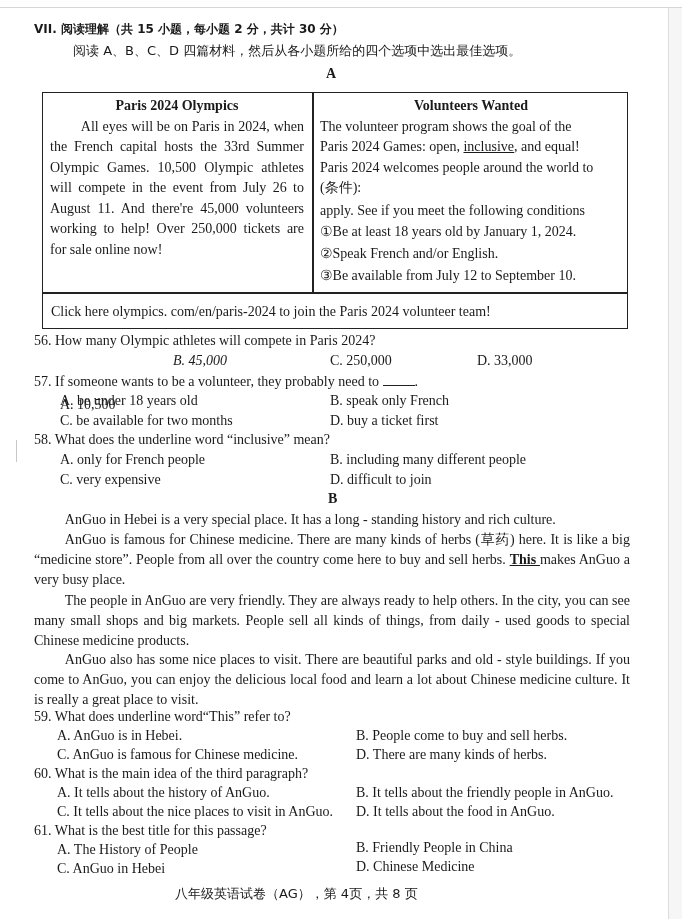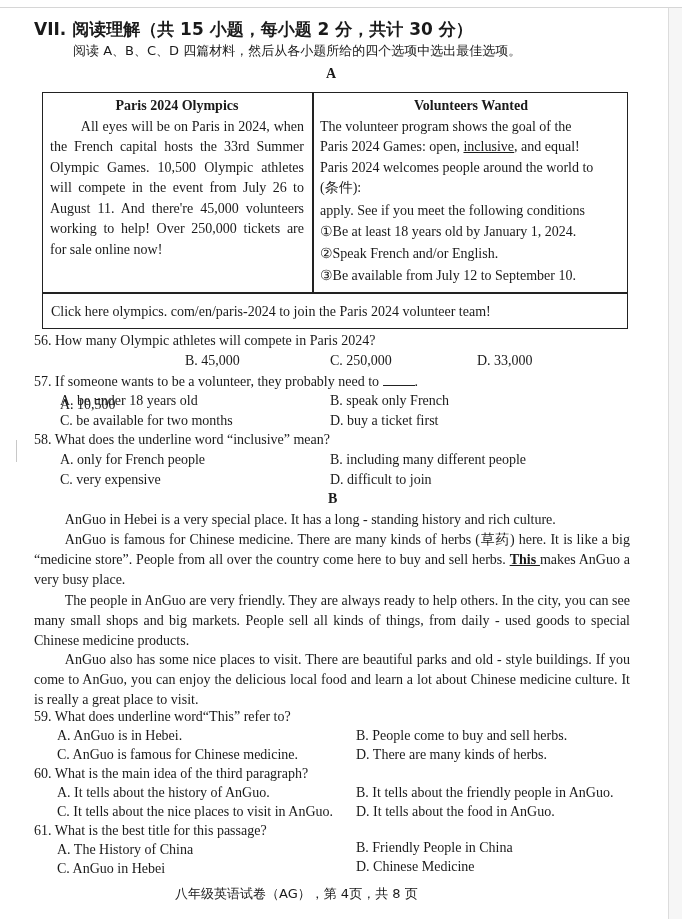--- a/index.html
+++ b/index.html
@@ -34,21 +34,21 @@
   .blank { display: inline-block; width: 32px; border-bottom: 1px solid #222; height: 14px; vertical-align: baseline; }
 </style>
 </head>
 <body>
 
 <div class="topline"></div>
 <div class="rightpanel"></div>
 <div class="scanmark"></div>
 
 <div class="abs" style="left:34px; top:19px;">
-  <span class="cn bold" style="font-size:17px;">VII. 阅读理解（共 15 小题，每小题 2 分，共计 30 分）</span>
+  <span class="cn bold" style="font-size:12px;">VII. 阅读理解（共 15 小题，每小题 2 分，共计 30 分）</span>
 </div>
 <div class="abs cn" style="left:73px; top:41px;">阅读 A、B、C、D 四篇材料，然后从各小题所给的四个选项中选出最佳选项。</div>
 <div class="abs bold" style="left:326px; top:64px;">A</div>
 
 <div class="box"></div>
 <div class="vline"></div>
 <div class="hline"></div>
 
 <div class="col col-left">
   <span class="title">Paris 2024 Olympics</span>
@@ -64,21 +64,21 @@
   <div>apply. See if you meet the following conditions</div>
   <div style="line-height:22px;">①Be at least 18 years old by January 1, 2024.</div>
   <div style="line-height:22px;">②Speak French and/or English.</div>
   <div style="line-height:22px;">③Be available from July 12 to September 10.</div>
 </div>
 
 <div class="abs" style="left:51px; top:302px;">Click here olympics. com/en/paris-2024 to join the Paris 2024 volunteer team!</div>
 
 <div class="abs" style="left:34px; top:331px;">56. How many Olympic athletes will compete in Paris 2024?</div>
 <div class="abs" style="left:60px; top:351px;margin-top:44px;">A. 10,500</div>
-<div class="abs" style="left:185px; top:351px;">B. 45,000</div>
+<div class="abs" style="left:173px; top:351px;font-style:italic;">B. 45,000</div>
 <div class="abs" style="left:330px; top:351px;text-align:right;">C. 250,000</div>
 <div class="abs" style="left:477px; top:351px;">D. 33,000</div>
 
 <div class="abs" style="left:34px; top:371px;">
   <span>57. If someone wants to be a volunteer, they probably need to</span>
   <span class="blank"></span><span>.</span>
 </div>
 <div class="abs" style="left:60px; top:391px;">A. be under 18 years old</div>
 <div class="abs" style="left:330px; top:391px;text-align:right;">B. speak only French</div>
 <div class="abs" style="left:60px; top:411px;">C. be available for two months</div>
@@ -111,18 +111,18 @@
 <div class="abs" style="left:57px; top:745px;">C. AnGuo is famous for Chinese medicine.</div>
 <div class="abs" style="left:356px; top:745px;">D. There are many kinds of herbs.</div>
 
 <div class="abs" style="left:34px; top:764px;">60. What is the main idea of the third paragraph?</div>
 <div class="abs" style="left:57px; top:783px;">A. It tells about the history of AnGuo.</div>
 <div class="abs" style="left:356px; top:783px;">B. It tells about the friendly people in AnGuo.</div>
 <div class="abs" style="left:57px; top:802px;">C. It tells about the nice places to visit in AnGuo.</div>
 <div class="abs" style="left:356px; top:802px;">D. It tells about the food in AnGuo.</div>
 
 <div class="abs" style="left:34px; top:821px;">61. What is the best title for this passage?</div>
-<div class="abs" style="left:57px; top:840px;">A. The History of China</div>
+<div class="abs" style="left:57px; top:840px;">A. The History of People</div>
 <div class="abs" style="left:356px; top:838px;">B. Friendly People in China</div>
 <div class="abs" style="left:57px; top:859px;">C. AnGuo in Hebei</div>
 <div class="abs" style="left:356px; top:857px;">D. Chinese Medicine</div>
 
 <div class="abs cn" style="left:175px; top:884px;">八年级英语试卷（AG），第 4页，共 8 页</div>
 
 </body></html>

